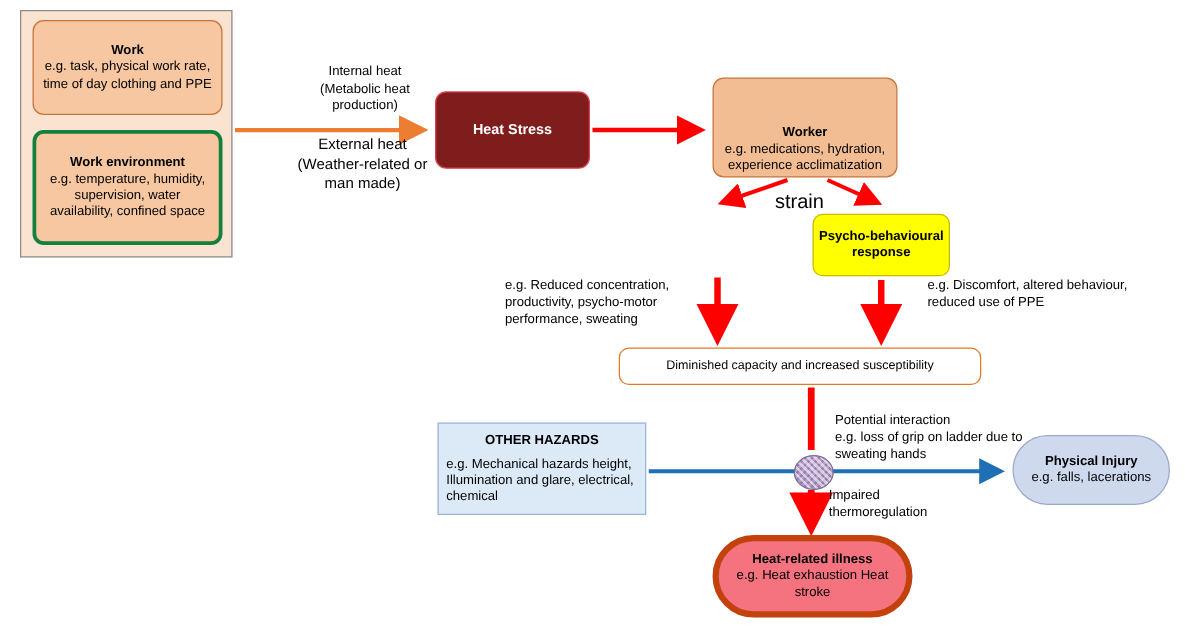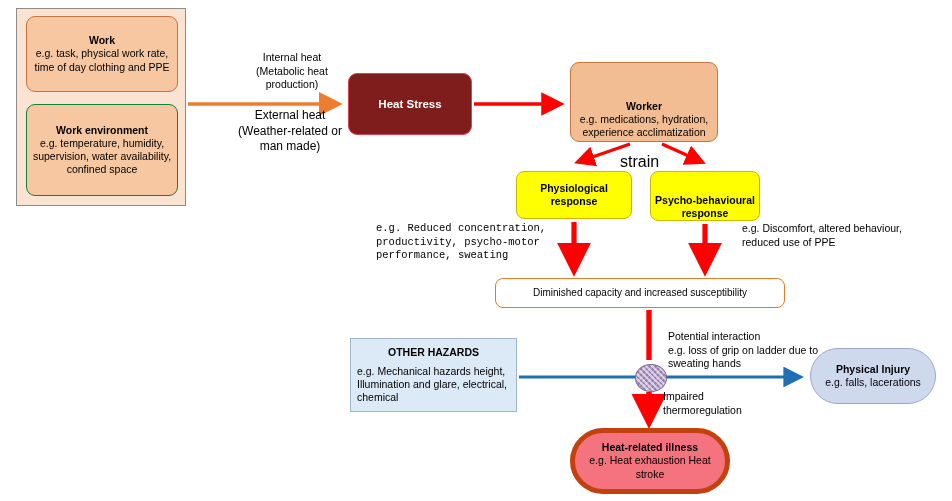--- a/index.html
+++ b/index.html
@@ -50,21 +50,21 @@
     background: #f6c7a0;
     border: 1px solid #c8743c;
     border-radius: 9px;
     font-size: 10.5px;
     color: #000;
     padding: 18px 4px;
   }
   #box-work-env {
     left: 26px; top: 104px; width: 152px; height: 92px;
     background: #f6c7a0;
-    border: 1px solid #15803d;
+    border: 3px solid #15803d;
     border-radius: 9px;
     font-size: 10.5px;
     color: #000;
     padding: 2px 4px;
   }
   #box-heat-stress {
     left: 348px; top: 73px; width: 124px; height: 62px;
     background: #7f1d1d;
     border: 1px solid #d94450;
     border-radius: 9px;
@@ -89,21 +89,20 @@
     font-size: 10.5px;
     font-weight: bold;
   }
   #box-psycho {
     left: 650px; top: 171px; width: 110px; height: 50px;
     background: #ffff00;
     border: 1px solid #c9b800;
     border-radius: 8px;
     font-size: 10.5px;
     font-weight: bold;
-    justify-content: flex-end;
   }
   #box-diminished {
     left: 495px; top: 278px; width: 290px; height: 30px;
     background: #ffffff;
     border: 1.5px solid #e07b28;
     border-radius: 8px;
     font-size: 10px;
   }
   #box-other-hazards {
     left: 350px; top: 338px; width: 167px; height: 74px;
@@ -128,21 +127,21 @@
     background: #f4737f;
     border: 5px solid #c2410c;
     border-radius: 33px;
     font-size: 10.5px;
   }
 
   
   #lbl-internal { left: 232px; top: 51px; width: 120px; font-size: 10.5px; }
   #lbl-external { left: 228px; top: 108px; width: 124px; font-size: 12px; }
   #lbl-strain   { left: 620px; top: 152px; width: 60px; font-size: 16px; }
-  #lbl-physio-eg { left: 376px; top: 222px; width: 180px; font-size: 10.5px; font-family: Liberation Mono, monospace; }
+  #lbl-physio-eg { left: 404px; top: 222px; width: 180px; font-size: 10.5px; }
   #lbl-psycho-eg { left: 742px; top: 222px; width: 190px; font-size: 10.5px; }
   #lbl-potential { left: 668px; top: 330px; width: 190px; font-size: 10.5px; }
   #lbl-impaired  { left: 663px; top: 390px; width: 120px; font-size: 10.5px; }
 
   svg#wires {
     position: absolute;
     left: 0; top: 0;
     width: 952px; height: 501px;
     pointer-events: none;
   }
@@ -215,23 +214,20 @@
 
   <div class="box" id="box-heat-stress">
     <div class="ttl">Heat Stress</div>
   </div>
 
   <div class="box" id="box-worker">
     <div class="ttl">Worker</div>
     <div class="body">e.g. medications, hydration, experience acclimatization</div>
   </div>
 
-  <div class="box" id="box-physio">
-    <div class="ttl">Physiological response</div>
-  </div>
 
   <div class="box" id="box-psycho">
     <div class="ttl">Psycho-behavioural response</div>
   </div>
 
   <div class="box" id="box-diminished">
     <div class="body">Diminished capacity and increased susceptibility</div>
   </div>
 
   <div class="box" id="box-other-hazards">

